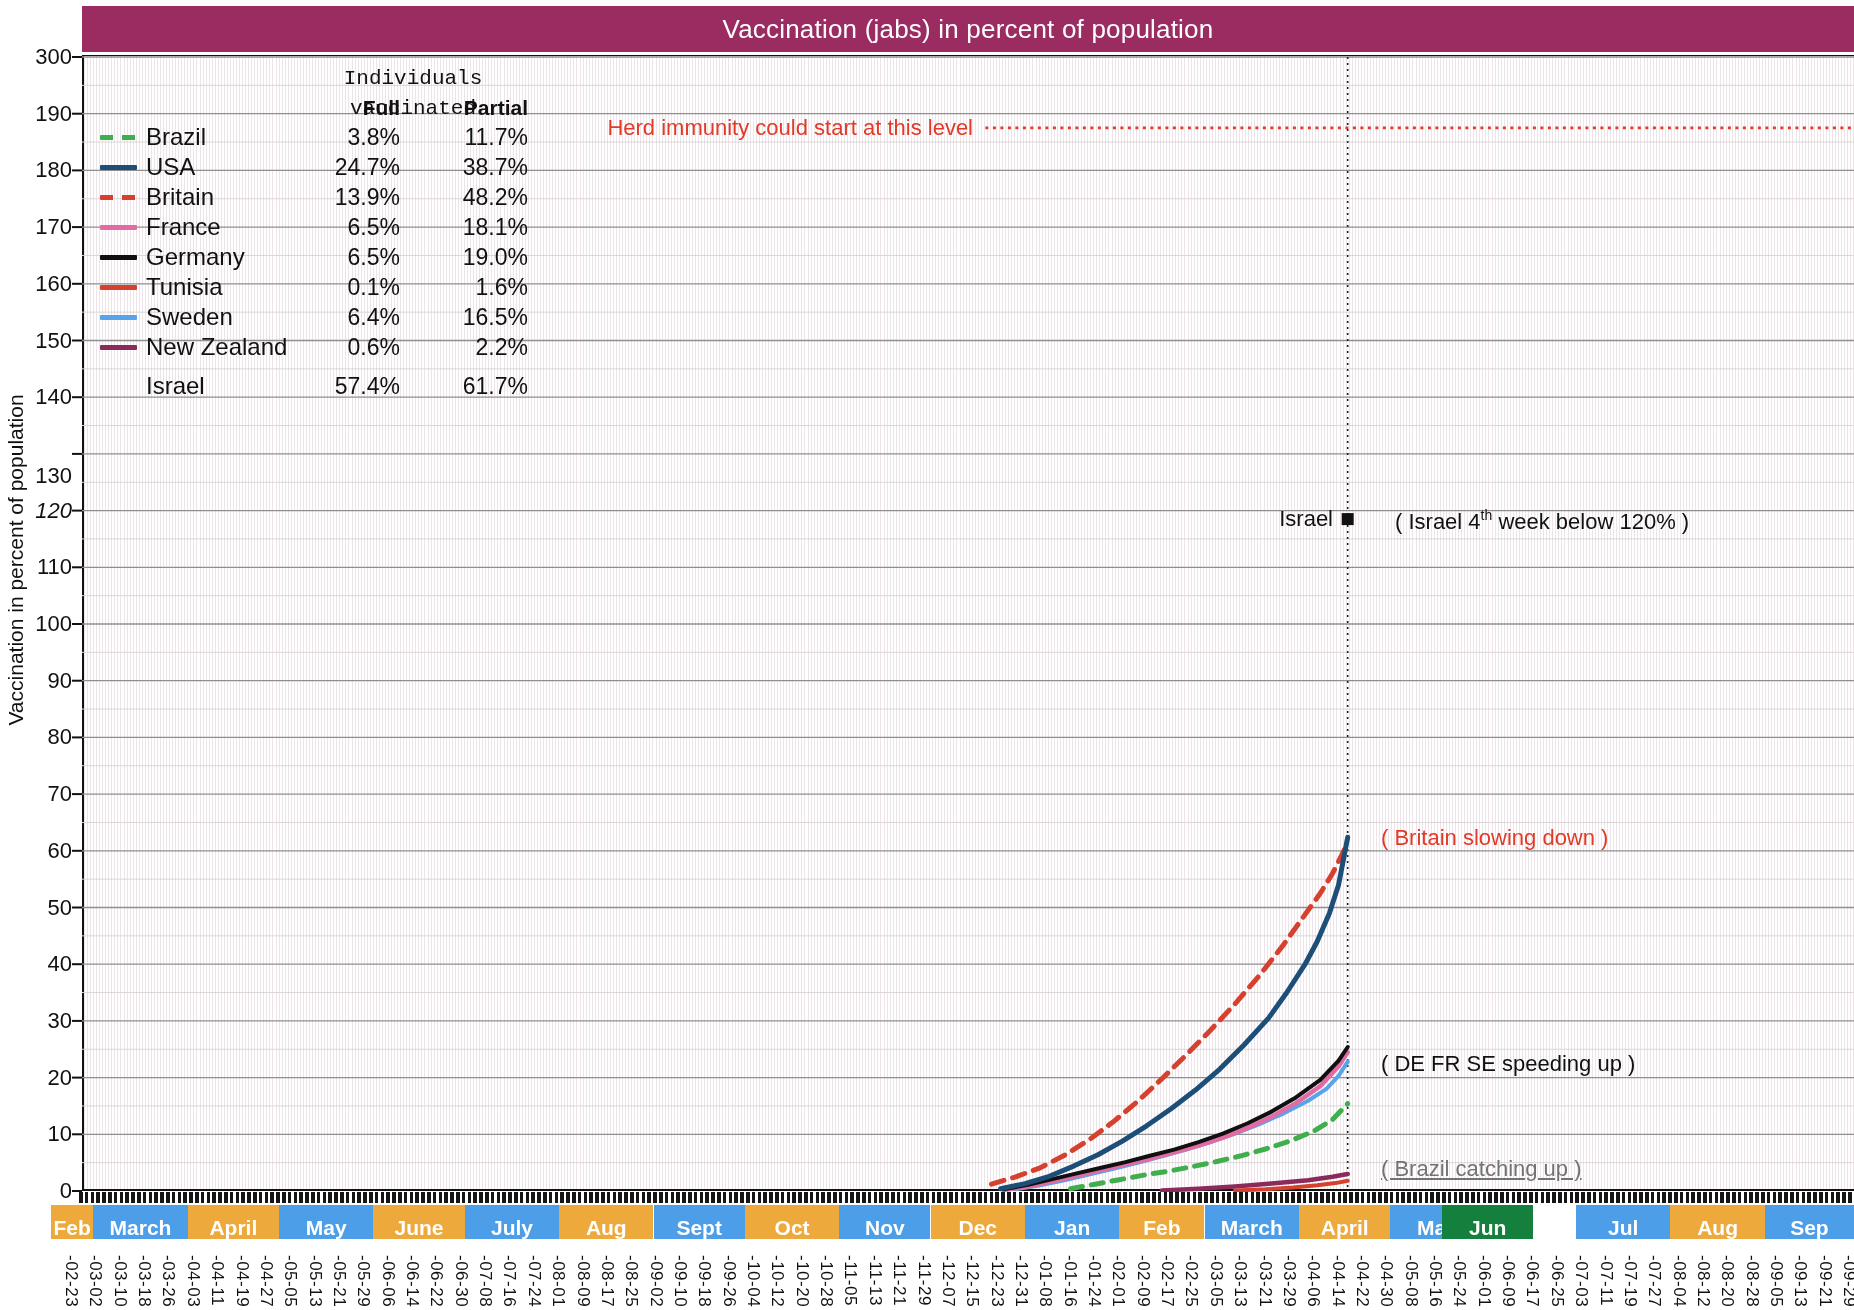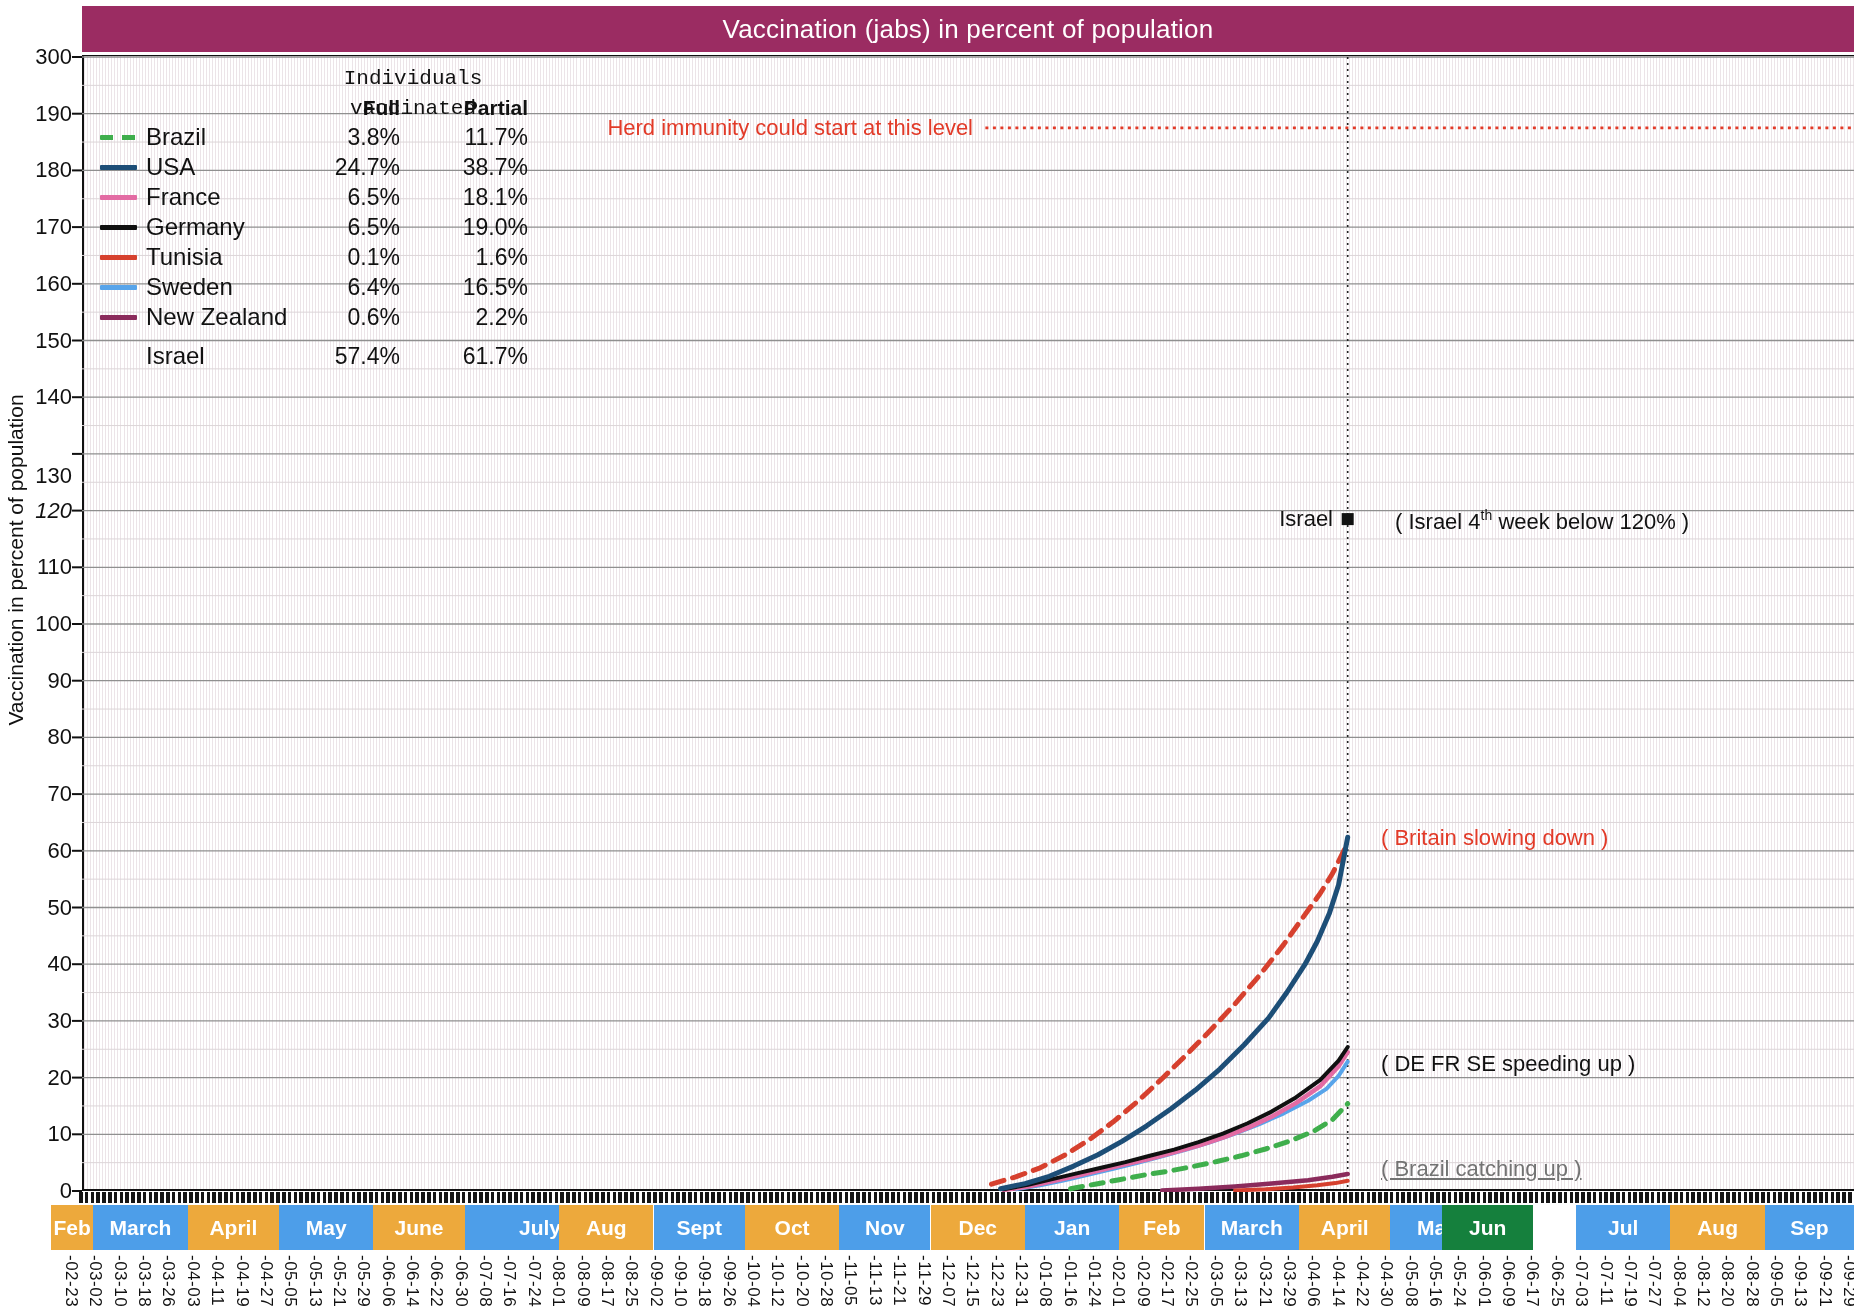--- a/index.html
+++ b/index.html
@@ -32,21 +32,21 @@
     position:absolute;transform:translate(-50%,-50%) rotate(-90deg);
     white-space:nowrap;font-size:21px;color:#111;
   }
   
   #axis-comb{
     position:absolute;left:79px;top:1192px;right:0;height:11px;
     background:repeating-linear-gradient(90deg,#151515 0px,#151515 3.6px,#ffffff 3.6px,#ffffff 5.8px);
   }
   
   .month-band{
-    position:absolute;top:1205px;height:45px;line-height:45px;
+    position:absolute;top:1205px;height:34px;line-height:45px;
     color:#fff;font-size:21px;font-weight:bold;text-align:center;overflow:hidden;
   }
   
   .date-label{
     position:absolute;top:1255px;font-size:17px;color:#111;white-space:nowrap;
     transform:rotate(90deg);transform-origin:0 0;letter-spacing:.5px;
   }
   
   #legend{position:absolute;left:100px;top:64px;width:440px;}
   #legend-header-main{
@@ -176,21 +176,21 @@
       <rect x="1341.6874" y="513.105" width="12" height="12" fill="#111"></rect>
     </svg>
 
   <div id="axis-comb"></div>
   <div id="month-bands">
       <div class="month-band" style="left: 51px; width: 42.3px; background: rgb(237, 169, 60);">Feb</div>
       <div class="month-band" style="left: 93.3px; width: 94.4px; background: rgb(77, 158, 233);">March</div>
       <div class="month-band" style="left: 187.7px; width: 91.3px; background: rgb(237, 169, 60);">April</div>
       <div class="month-band" style="left: 279px; width: 94.4px; background: rgb(77, 158, 233);">May</div>
       <div class="month-band" style="left: 373.4px; width: 91.3px; background: rgb(237, 169, 60);">June</div>
-      <div class="month-band" style="left: 464.8px; width: 94.4px; background: rgb(77, 158, 233); padding-left: 28px;">July</div>
+      <div class="month-band" style="left: 464.8px; width: 94.4px; background: rgb(77, 158, 233);">July</div>
       <div class="month-band" style="left: 559.1px; width: 94.4px; background: rgb(237, 169, 60);">Aug</div>
       <div class="month-band" style="left: 653.5px; width: 91.3px; background: rgb(77, 158, 233);">Sept</div>
       <div class="month-band" style="left: 744.9px; width: 94.4px; background: rgb(237, 169, 60);">Oct</div>
       <div class="month-band" style="left: 839.2px; width: 91.3px; background: rgb(77, 158, 233);">Nov</div>
       <div class="month-band" style="left: 930.6px; width: 94.4px; background: rgb(237, 169, 60);">Dec</div>
       <div class="month-band" style="left: 1025px; width: 94.4px; background: rgb(77, 158, 233);">Jan</div>
       <div class="month-band" style="left: 1119.3px; width: 85.2px; background: rgb(237, 169, 60);">Feb</div>
       <div class="month-band" style="left: 1204.6px; width: 94.4px; background: rgb(77, 158, 233);">March</div>
       <div class="month-band" style="left: 1299px; width: 91.3px; background: rgb(237, 169, 60);">April</div>
       <div class="month-band" style="left: 1390.3px; width: 94.4px; background: rgb(77, 158, 233);">May</div>
@@ -291,20 +291,26 @@
           <div class="legend-val">3.8%</div>
           <div class="legend-val">11.7%</div>
         </div>
         <div class="legend-row">
           <div class="legend-swatch" style="background: rgb(29, 78, 119);"></div>
           <div class="legend-name">USA</div>
           <div class="legend-val">24.7%</div>
           <div class="legend-val">38.7%</div>
         </div>
         <div class="legend-row">
+          <div class="legend-swatch" style="background: repeating-linear-gradient(90deg, rgb(214, 64, 46) 0px, rgb(214, 64, 46) 13px, transparent 13px, transparent 22px);"></div>
+          <div class="legend-name">Britain</div>
+          <div class="legend-val">13.9%</div>
+          <div class="legend-val">48.2%</div>
+        </div>
+        <div class="legend-row">
           <div class="legend-swatch" style="background: rgb(227, 107, 163);"></div>
           <div class="legend-name">France</div>
           <div class="legend-val">6.5%</div>
           <div class="legend-val">18.1%</div>
         </div>
         <div class="legend-row">
           <div class="legend-swatch" style="background: rgb(16, 16, 16);"></div>
           <div class="legend-name">Germany</div>
           <div class="legend-val">6.5%</div>
           <div class="legend-val">19.0%</div>

